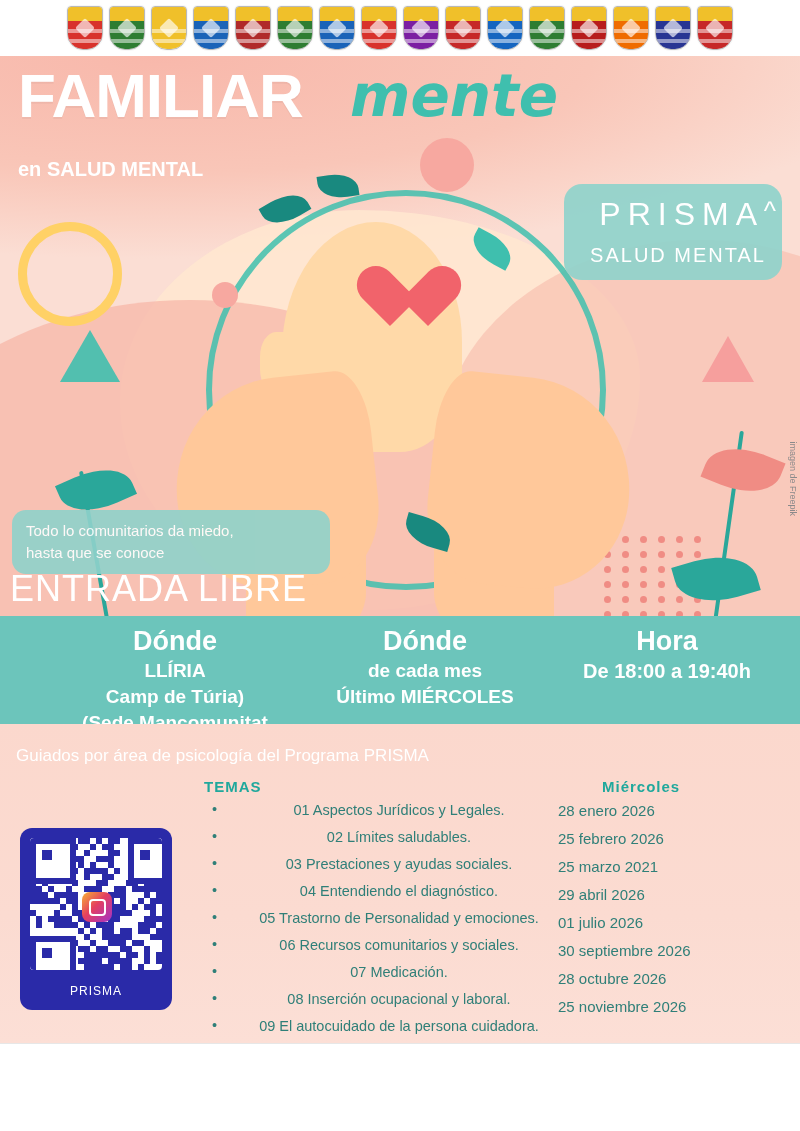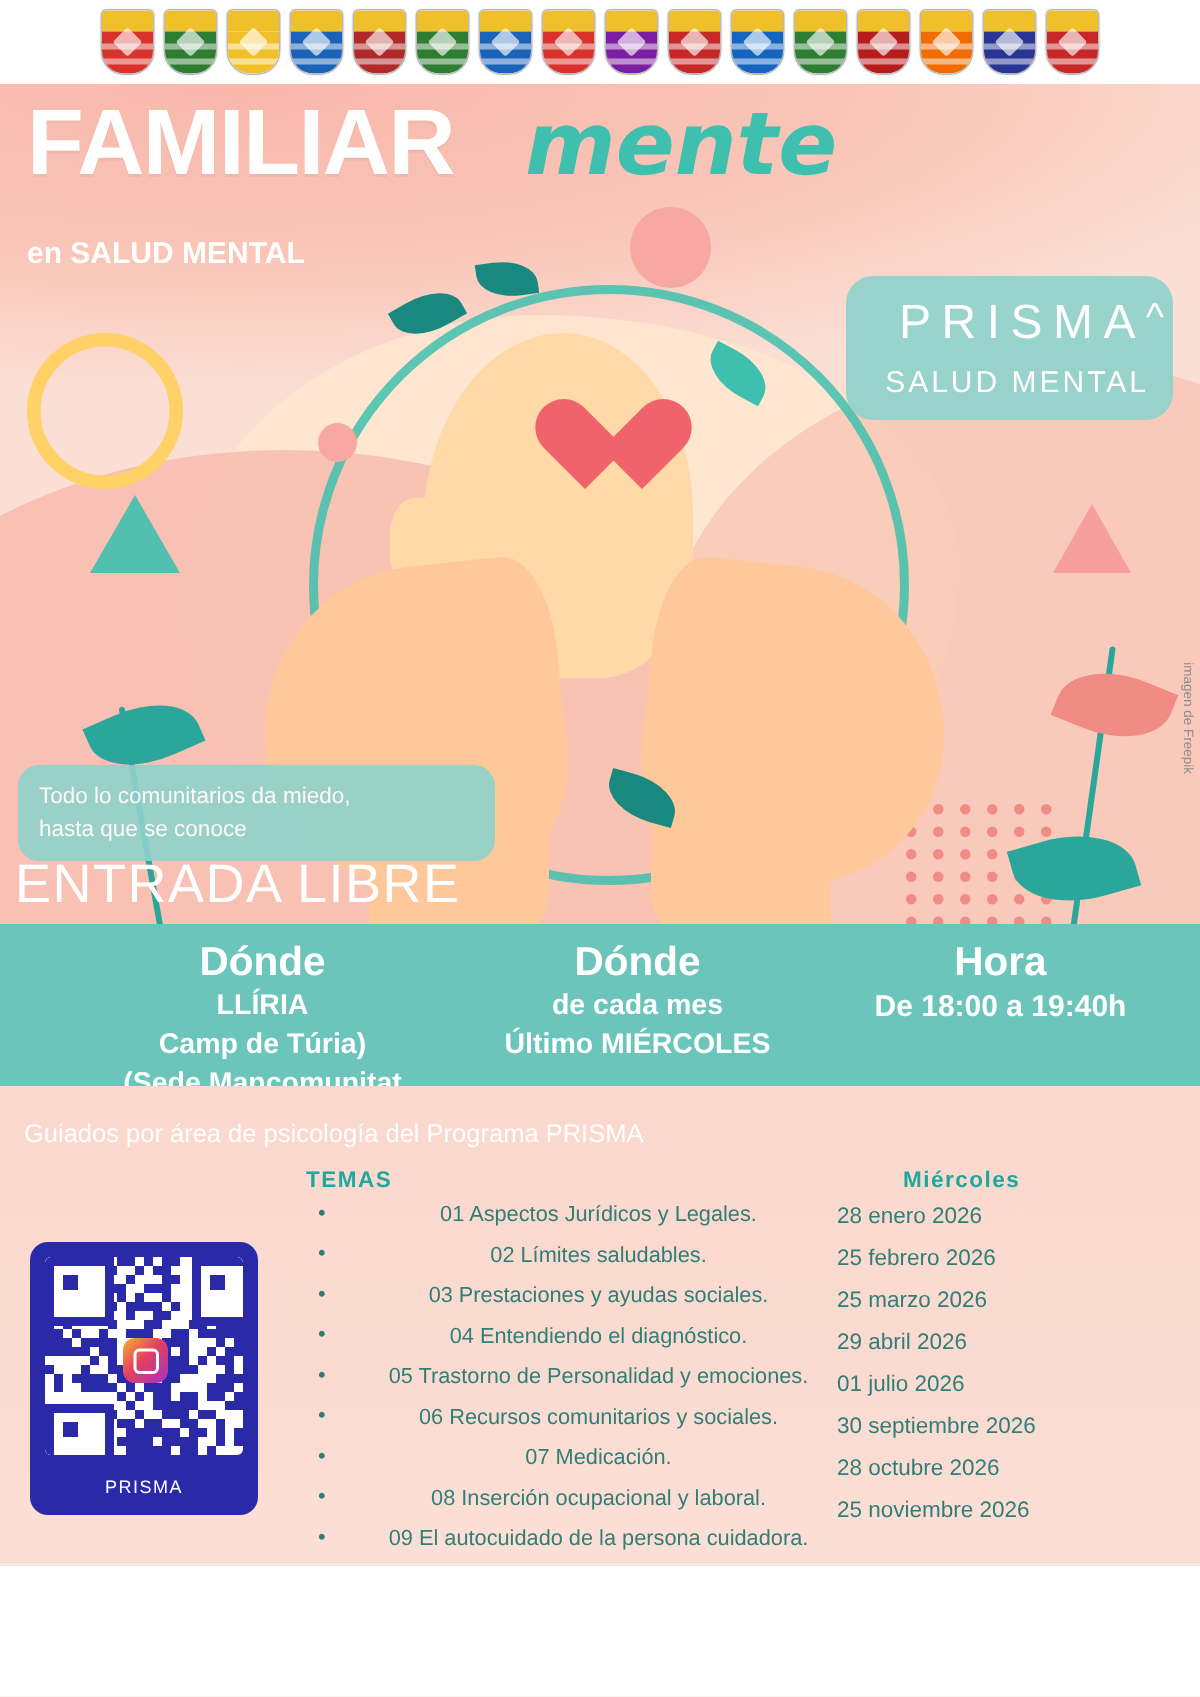--- a/index.html
+++ b/index.html
@@ -372,21 +372,21 @@
       <li>04 Entendiendo el diagnóstico.</li>
       <li>05 Trastorno de Personalidad y emociones.</li>
       <li>06 Recursos comunitarios y sociales.</li>
       <li>07 Medicación.</li>
       <li>08 Inserción ocupacional y laboral.</li>
       <li>09 El autocuidado de la persona cuidadora.</li>
     </ul>
   <ul class="fecha-list" id="fechas">
       <li>28 enero 2026</li>
       <li>25 febrero 2026</li>
-      <li>25 marzo 2026</li>
+      <li>25 marzo 2021</li>
       <li>29 abril 2026</li>
       <li>01 julio 2026</li>
       <li>30 septiembre 2026</li>
       <li>28 octubre 2026</li>
       <li>25 noviembre 2026</li>
     </ul>
 
   <div class="qr-card"></div>
   <div class="qr-inner" id="qr">
       <div class="qr-px" style="left: 48px; top: 0px;"></div>

